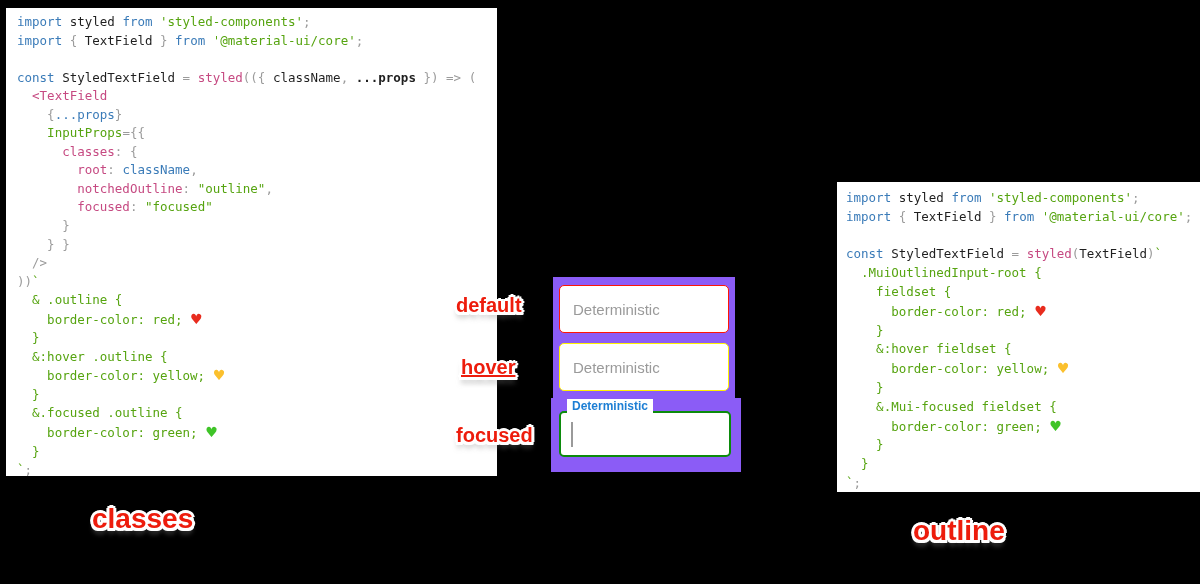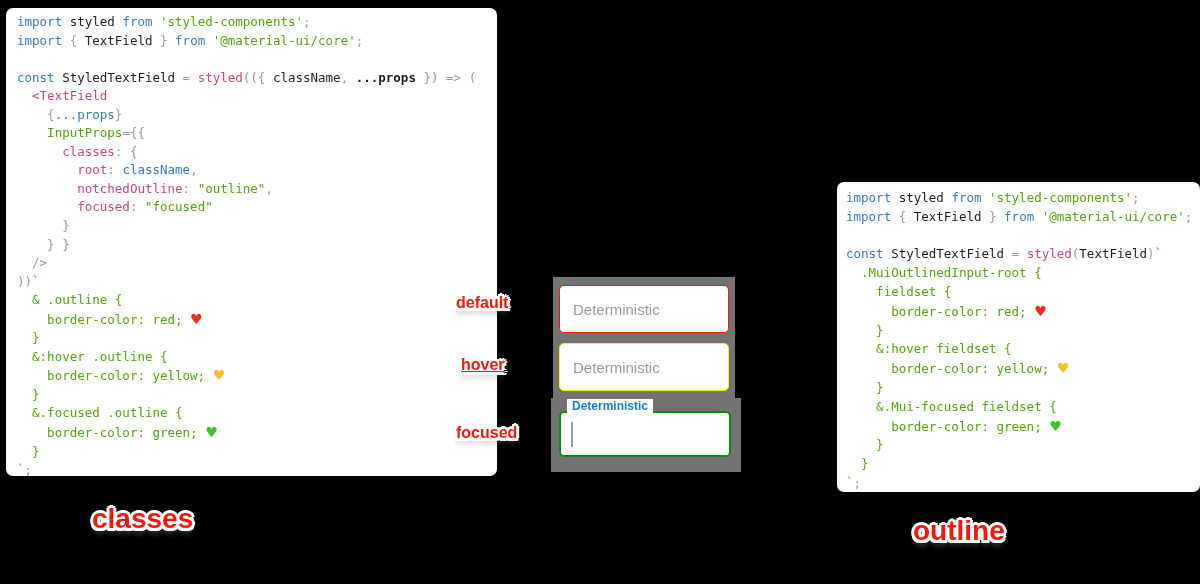--- a/index.html
+++ b/index.html
@@ -7,37 +7,37 @@
     width:1200px;height:584px;position:relative;
     background:#000000;overflow:hidden;
     font-family:"Liberation Sans", sans-serif;
   }
 
   
   .code-block{
     position:absolute;background:#ffffff;
     font-family:"DejaVu Sans Mono", monospace;
     font-size:12.5px;line-height:18.55px;
-    color:#1f1f1f;white-space:pre;overflow:hidden;border-radius:7px;
+    color:#1f1f1f;white-space:pre;overflow:hidden;
   }
   #code-left{left:6px;top:8px;width:491px;height:468px;padding:5px 0 0 11px;box-sizing:border-box;}
   #code-right{left:837px;top:182px;width:363px;height:310px;padding:7px 0 0 9px;box-sizing:border-box;line-height:18.8px;}
   .code-line{white-space:pre;}
   .tok-kw{color:#3a7bb8;}
   .tok-id{color:#1f1f1f;}
   .tok-idb{color:#1f1f1f;font-weight:bold;}
   .tok-fn{color:#c64a82;}
   .tok-str{color:#56a410;}
   .tok-pun{color:#9b9b9b;}
   .tok-hr{color:#e82c1e;font-family:"DejaVu Sans",sans-serif;font-size:14px;}
   .tok-hy{color:#fbc02d;font-family:"DejaVu Sans",sans-serif;font-size:14px;}
   .tok-hg{color:#3fc428;font-family:"DejaVu Sans",sans-serif;font-size:14px;}
 
   
-  .demo-panel{position:absolute;background:#737373;}
+  .demo-panel{position:absolute;background:#8b5cf6;}
   #panel-states{left:553px;top:277px;width:182px;height:121px;}
   #panel-focused{left:551px;top:398px;width:190px;height:74px;}
 
   .mui-input{
     position:absolute;box-sizing:border-box;
     width:170px;height:48px;border-radius:5px;
     border:1px solid #ccc;background:#fff;
     font-family:"Liberation Sans",sans-serif;font-size:15px;color:#444;
     padding:0 0 0 13px;outline:none;
   }
@@ -63,21 +63,21 @@
   .red-label{
     position:absolute;color:#ed1c0c;font-weight:bold;
     font-family:"Liberation Sans",sans-serif;
     text-shadow:
       -2px -2px 0 #fff, 2px -2px 0 #fff, -2px 2px 0 #fff, 2px 2px 0 #fff,
       -3px 0 0 #fff, 3px 0 0 #fff, 0 -3px 0 #fff, 0 3px 0 #fff,
       -2px 3px 0 #fff, 2px 3px 0 #fff,
       0 6px 5px rgba(130,130,130,0.55);
     white-space:nowrap;
   }
-  .red-label.small{font-size:16px;}
+  .red-label.small{font-size:20px;}
   .red-label.big{font-size:28px;}
   #label-default{left:456px;top:294px;}
   #label-hover{left:461px;top:356px;text-decoration:underline;}
   #label-focused{left:456px;top:424px;}
   #label-classes{left:92px;top:503px;}
   #label-globals{left:913px;top:515px;}
 </style>
 </head>
 <body>
 

